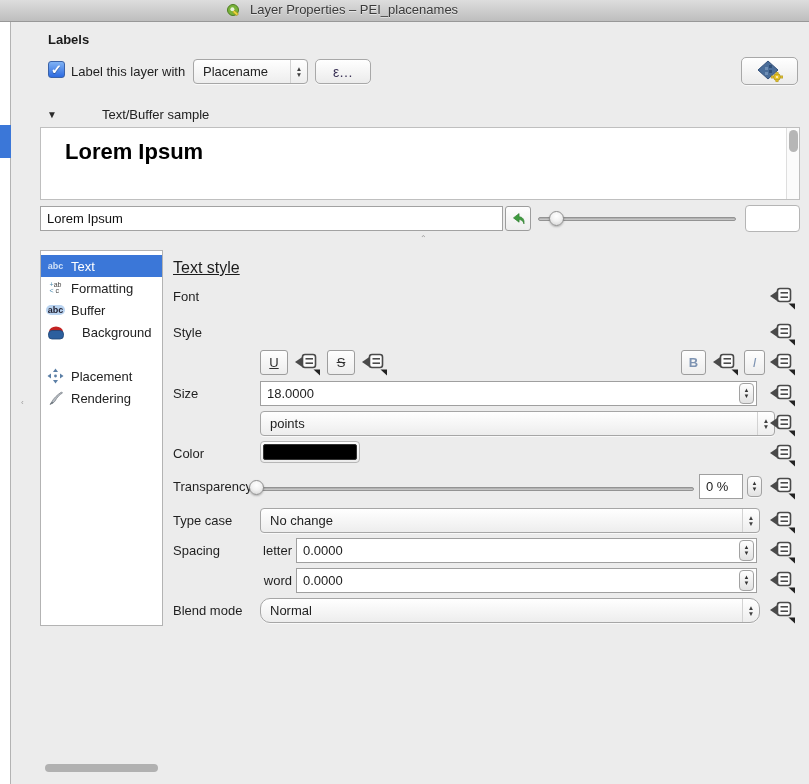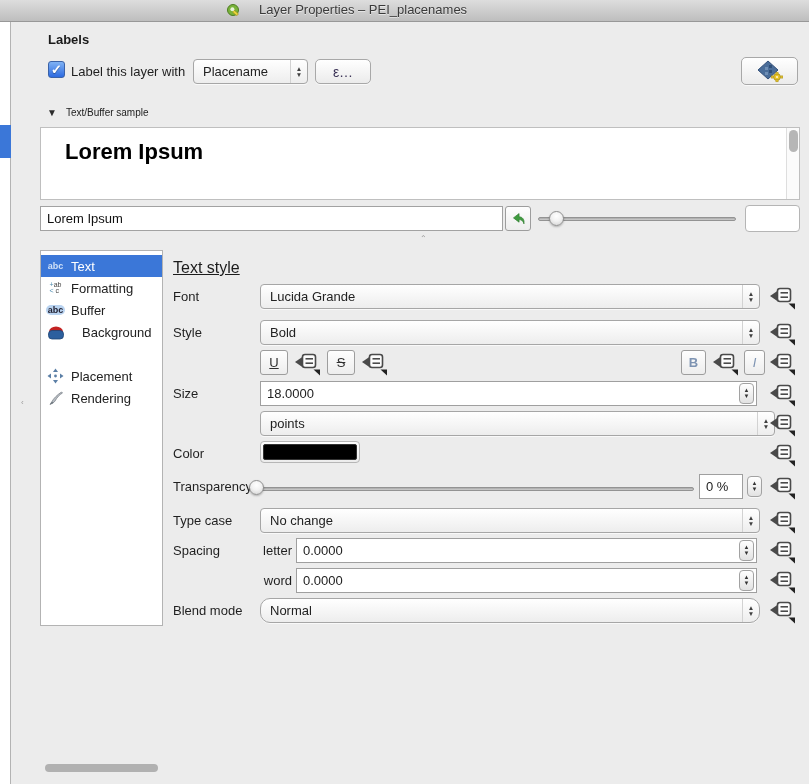--- a/index.html
+++ b/index.html
@@ -4,21 +4,21 @@
 <style>
   * { margin:0; padding:0; box-sizing:border-box; }
   html,body { width:809px; height:784px; }
   body { font-family:"Liberation Sans", sans-serif; font-size:13px; color:#222; }
   #win { position:relative; width:809px; height:784px; background:#ececec; overflow:hidden; }
   .abs { position:absolute; }
 
   
   .titlebar { position:absolute; left:0; top:0; width:809px; height:22px;
     background:linear-gradient(#dddddd,#bebebe); border-bottom:1px solid #989898; }
-  .title-group { position:absolute; left:226px; top:2px; display:flex; align-items:center; gap:18px; }
+  .title-group { position:absolute; left:226px; top:2px; display:flex; align-items:center; gap:9px; }
   .title-text { font-size:13px; color:#3a3a3a; text-shadow:0 1px 0 rgba(255,255,255,.55); }
 
   
   .left-strip { position:absolute; left:0; top:22px; width:11px; height:762px; background:#fff; border-right:1px solid #b3b3b3; }
   .left-strip-sel { position:absolute; left:0; top:103px; width:11px; height:33px; background:#3b77d8; }
 
   .section-title { font-weight:bold; font-size:13px; color:#1a1a1a; }
 
   
   .mac-select { position:absolute; background:linear-gradient(#ffffff,#ededed); border:1px solid #a6a6a6;
@@ -147,21 +147,21 @@
         <rect x="19.9" y="19.8" width="2.2" height="2" fill="#e7c32a" stroke="#a88f15" stroke-width="0.5"></rect>
         <rect x="15.2" y="15.9" width="2" height="2.2" fill="#e7c32a" stroke="#a88f15" stroke-width="0.5"></rect>
         <rect x="24.8" y="15.9" width="2" height="2.2" fill="#e7c32a" stroke="#a88f15" stroke-width="0.5"></rect>
         <circle cx="21" cy="17" r="1.1" fill="#fff6cf"></circle>
       </g>
     </svg>
   </button>
 
   <div class="abs" style="left:47px; top:107px; display:flex; align-items:center; gap:9px;">
     <span style="font-size:10px; color:#2b2b2b;">▼</span>
-    <span style="font-size:10px;">Text/Buffer sample</span>
+    <span style="font-size:13px;margin-left:36px;">Text/Buffer sample</span>
   </div>
 
   <div class="sample-box">
     <div style="position:absolute; left:24px; top:11px; font-size:22px; font-weight:bold; color:#000;">Lorem Ipsum</div>
     <div class="sample-scroll">
       <div class="sample-thumb"></div>
     </div>
   </div>
 
   <input class="text-input" style="left: 40px; top: 206px; width: 463px; height: 25px;" value="Lorem Ipsum">
@@ -233,41 +233,27 @@
       </span>
       <span class="side-label">Rendering</span>
     </div>
 
     <div class="hscroll-thumb"></div>
   </div>
 
   <div class="abs heading-underline" style="left:173px; top:259px; font-size:16px; color:#1c1c1c;">Text style</div>
 
   <div class="row-label" style="left:173px; top:289px;">Font</div>
-  <div class="mac-select" style="left:260px; top:284px; width:500px; height:25px;">
-    <span class="val">Lucida Grande</span>
-    <span class="stepper">
-        <span>▲</span>
-        <span>▼</span>
-      </span>
-  </div>
   <button class="dd-btn" style="left:767px; top:283px;">
     <svg width="27" height="26" viewBox="0 0 27 26">
         <use href="#dd-icon-def"></use>
       </svg>
   </button>
 
   <div class="row-label" style="left:173px; top:325px;">Style</div>
-  <div class="mac-select" style="left:260px; top:320px; width:500px; height:25px;">
-    <span class="val">Bold</span>
-    <span class="stepper">
-        <span>▲</span>
-        <span>▼</span>
-      </span>
-  </div>
   <button class="dd-btn" style="left:767px; top:319px;">
     <svg width="27" height="26" viewBox="0 0 27 26">
         <use href="#dd-icon-def"></use>
       </svg>
   </button>
 
   <button class="sq-btn" style="left:260px; top:350px; width:28px; height:25px;">
     <span class="fmt-letter-dark" style="text-decoration:underline;">U</span>
   </button>
   <button class="dd-btn" style="left:292px; top:349px;">

